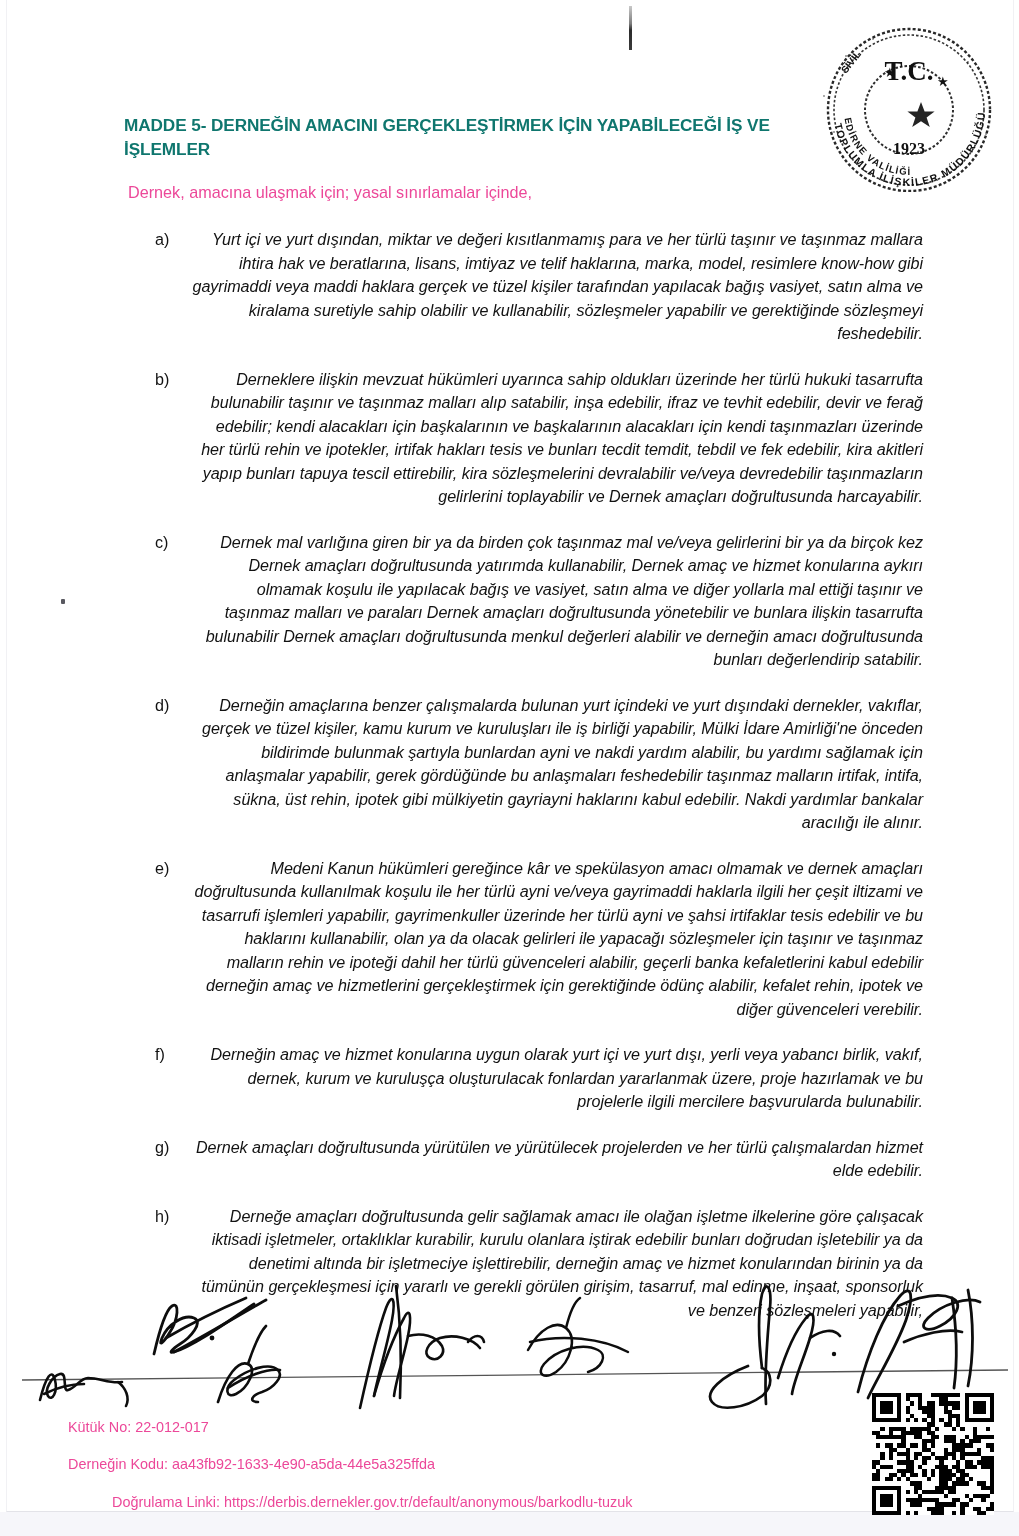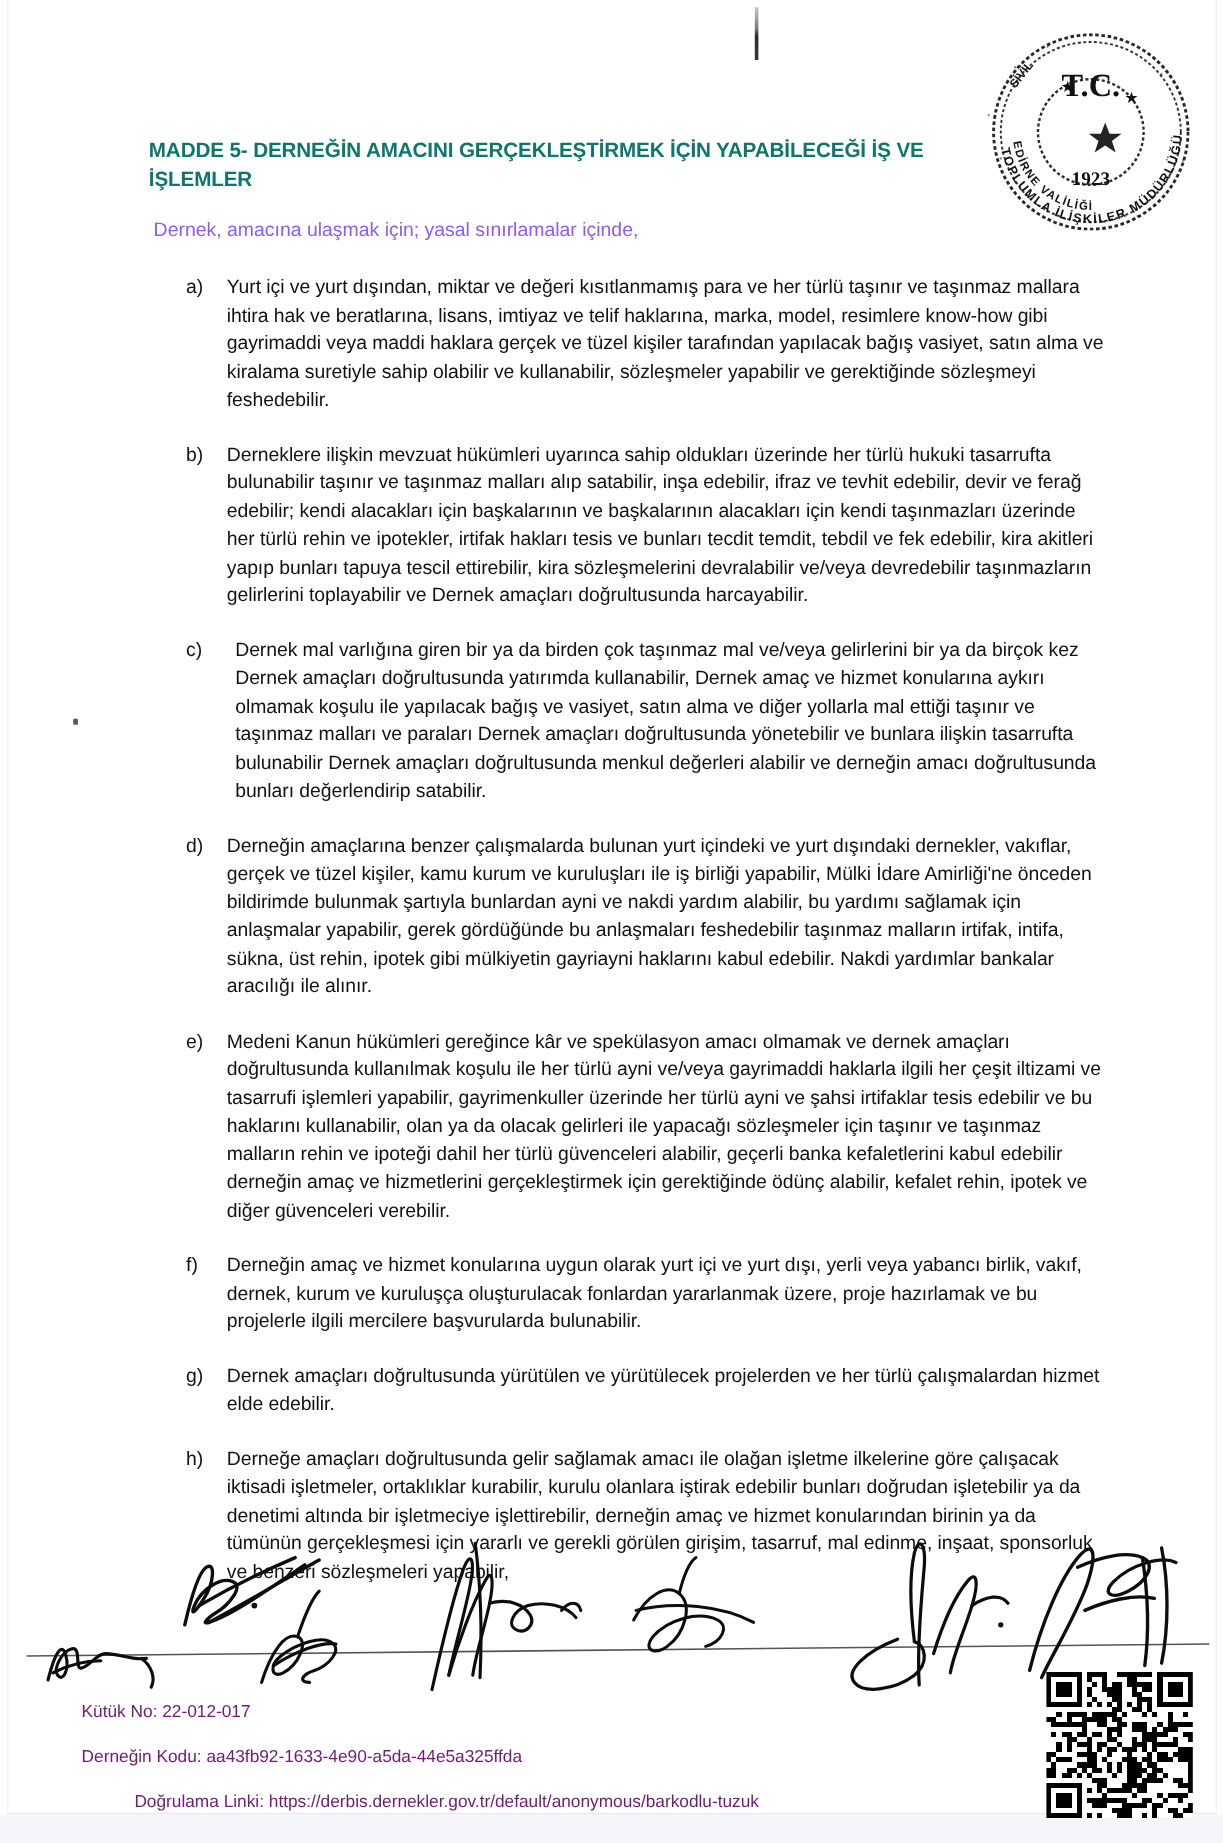--- a/index.html
+++ b/index.html
@@ -78,21 +78,21 @@
   }
 
   
   .doc-intro {
     position: absolute;
     left: 128px;
     top: 181px;
     width: 760px;
     font-size: 16.2px;
     line-height: 1.45;
-    color: #8b5cf6;
+    color: #ec4899;
   }
 
   
   .clause-list {
     position: absolute;
     left: 155px;
     top: 228px;
     width: 768px;
   }
   .clause {
@@ -105,22 +105,23 @@
   }
   .clause-marker {
     flex: 0 0 auto;
     width: 34px;
     font-size: 16.15px;
     line-height: 1.455;
     color: #121212;
   }
   .clause-text {
     flex: 1 1 auto;
-    text-align: left;
+    text-align: right;
     letter-spacing: -0.05px;
+    font-style: italic;
   }
   .clause.wide-gap .clause-marker { width: 41px; }
 
   
   .seal {
     position: absolute;
     left: 800px;
     top: 14px;
     width: 215px;
     height: 178px;
@@ -140,21 +141,21 @@
   
   .footer {
     position: absolute;
     left: 68px;
     top: 1420px;
     width: 700px;
   }
   .footer-line {
     font-size: 14.4px;
     line-height: 1.0;
-    color: #701a75;
+    color: #ec4899;
     margin-bottom: 23px;
     white-space: nowrap;
   }
   .footer-line:last-child { margin-bottom: 0; margin-left: 44px; }
   .footer-label { }
   .footer-value { }
 
   
   .qr {
     position: absolute;

